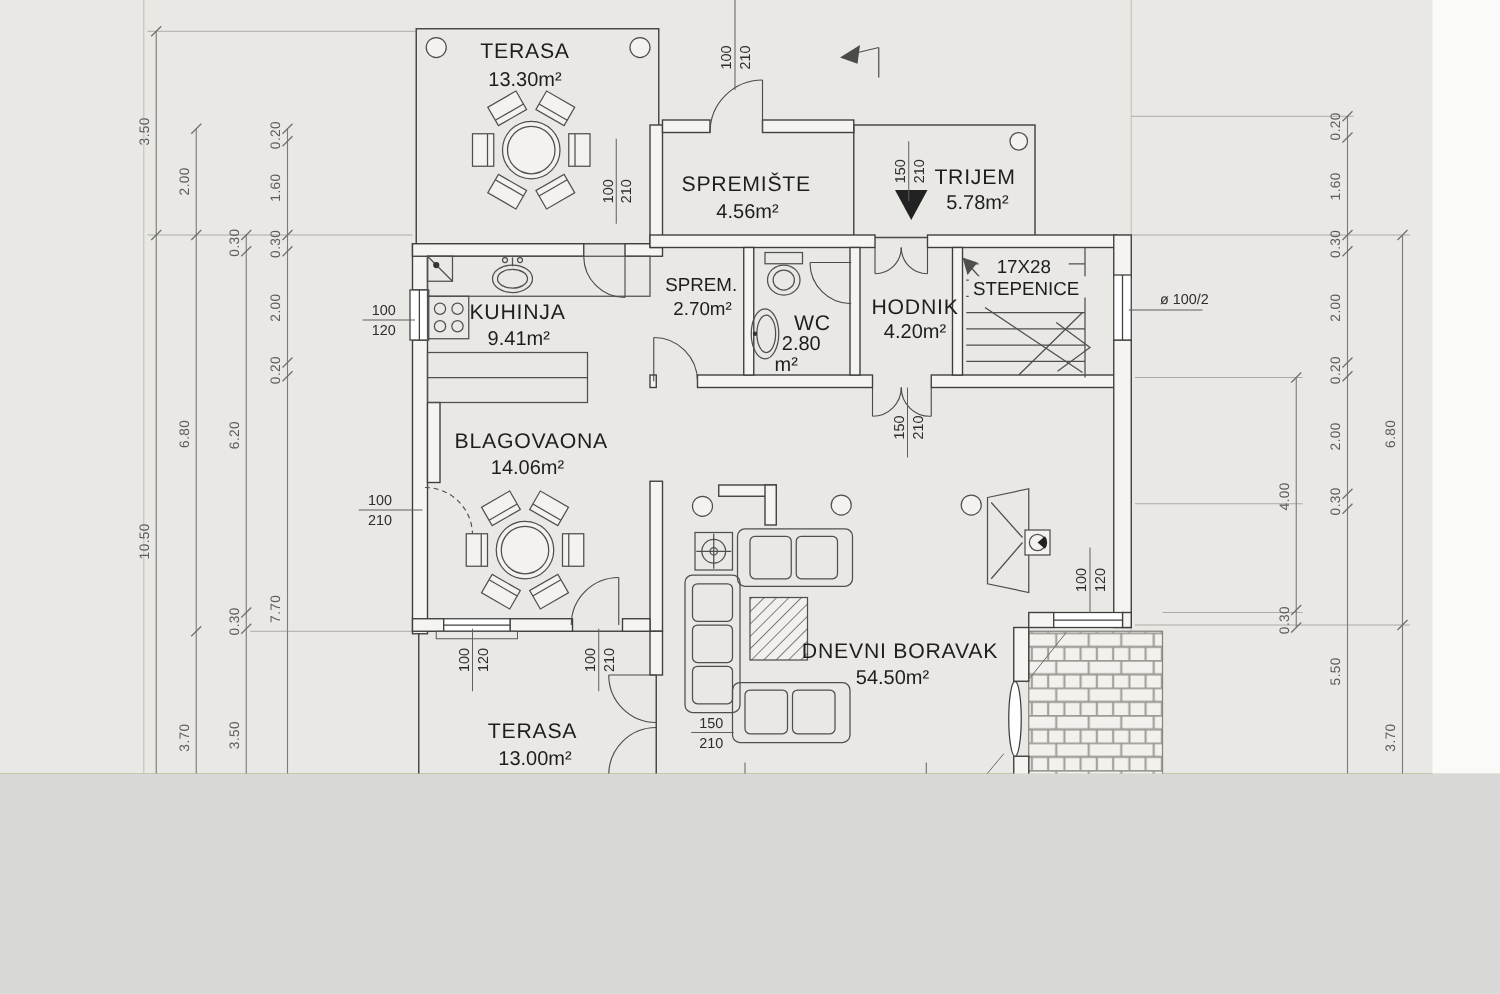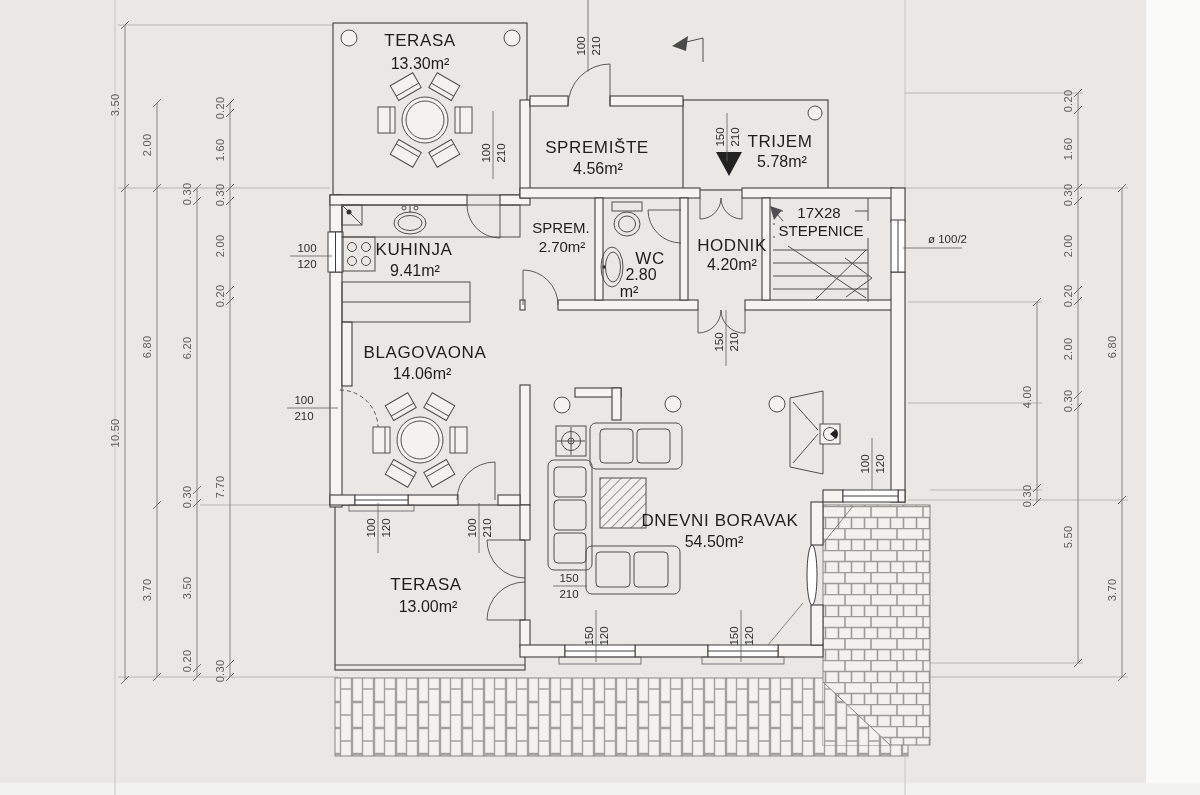--- a/index.html
+++ b/index.html
@@ -1,16 +1,16 @@
 <!DOCTYPE html>
 <html><head>
 <meta charset="utf-8">
 <style>
   html,body{margin:0;padding:0;background:#d8d8d6;}
-  .page{width:1200px;height:795px;position:relative;background:#4d7c0f;overflow:hidden;}
+  .page{width:1200px;height:619px;position:relative;background:#4d7c0f;overflow:hidden;}
   svg{display:block;}
   text{font-family:"Liberation Sans",sans-serif;text-anchor:middle;fill:#222;}
   .room-label{font-size:17px;letter-spacing:.6px;fill:#1e1e1e;}
   .area-label{font-size:16px;fill:#1e1e1e;}
   .small-label{font-size:15px;fill:#1e1e1e;}
   .dim-text{font-size:11px;fill:#5d5d5d;letter-spacing:.3px;}
   .op-text{font-size:11.5px;fill:#2e2e2e;}
   .wall{fill:#f5f4f0;stroke:#3e3e3e;stroke-width:1.1;}
   .win{fill:#ffffff;stroke:#3e3e3e;stroke-width:1;}
   .sill{fill:none;stroke:#5a5a5a;stroke-width:.8;}

